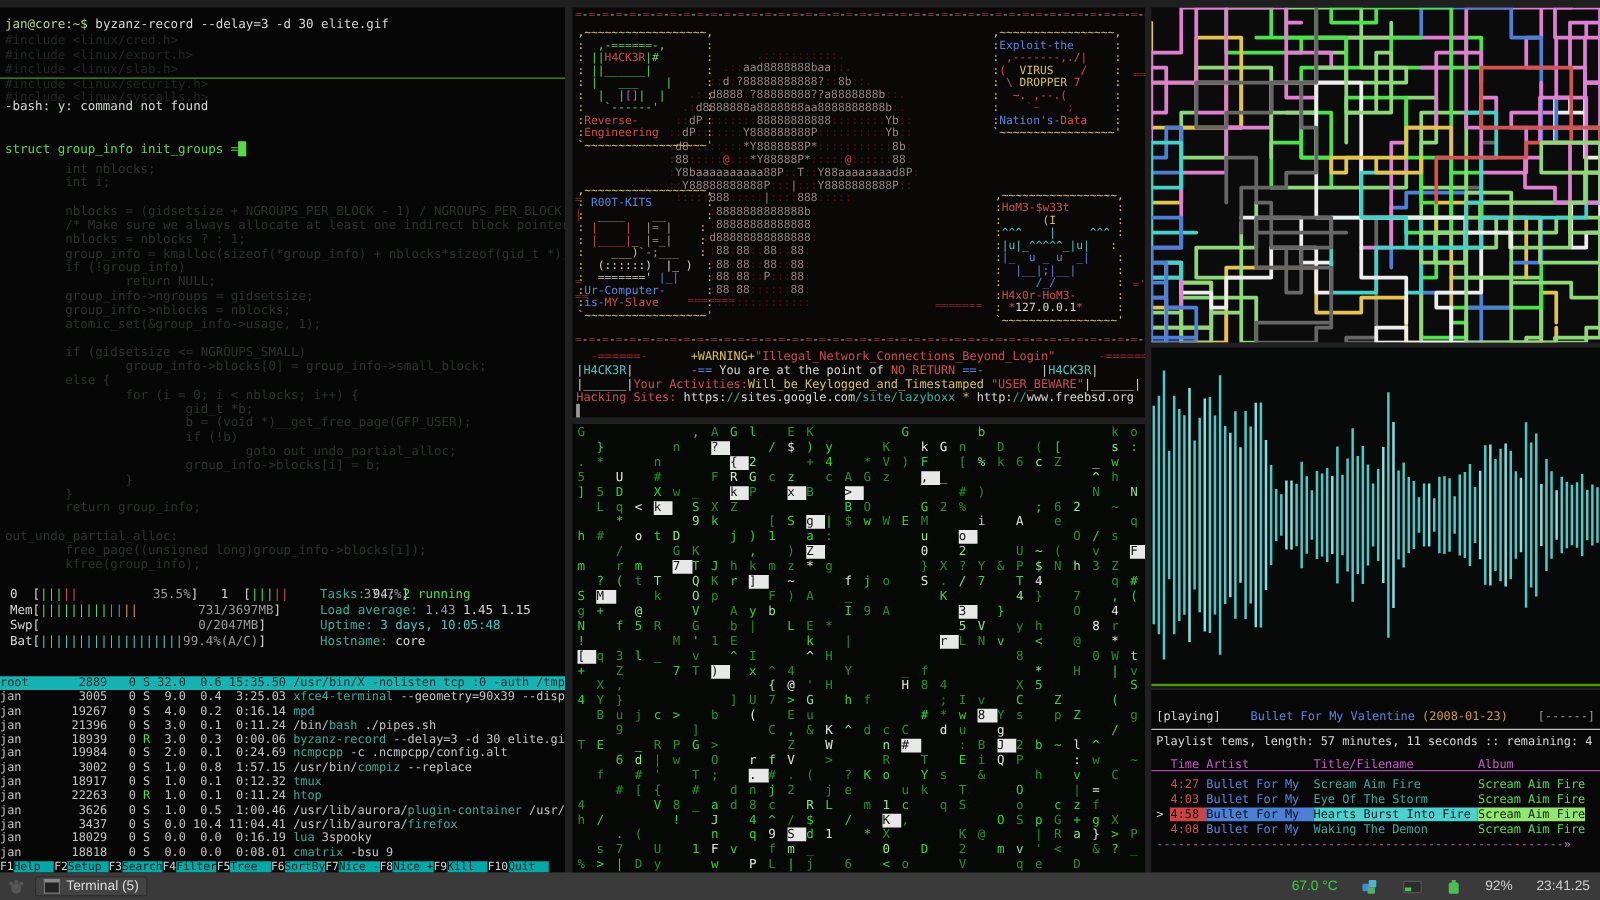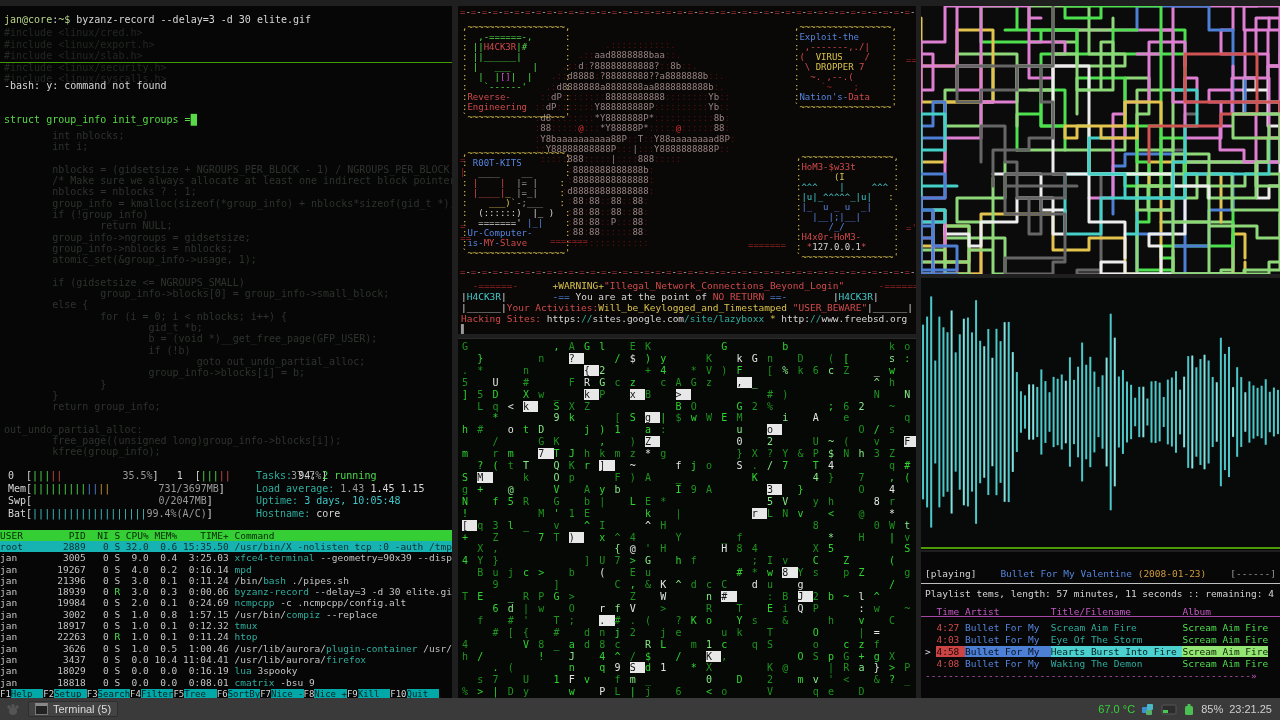--- a/index.html
+++ b/index.html
@@ -58,21 +58,21 @@
   .bg-blu{background:#4d7fd4;color:#041022 !important;}
   .bg-cyn{background:#4dd0d0;color:#03201d !important;}
   .bg-grn{background:#93e673;color:#0d2203 !important;}
   
   #taskbar{position:absolute;left:0;top:698px;width:1280px;height:22px;background:#3a3a3a;
            display:flex;align-items:center;font-family:"Liberation Sans",sans-serif;}
   #task-left{display:flex;align-items:center;gap:8px;padding-left:6px;}
   #task-btn{display:flex;align-items:center;gap:5px;padding:1px 6px;background:#434343;border:1px solid #2e2e2e;border-radius:2px;}
   #task-btn .tlabel{color:#dcdcdc;font-size:11px;}
   .term-ico{width:13px;height:12px;background:#222;border:1px solid #777;border-top:3px solid #888;box-sizing:border-box;}
-  #tray{margin-left:auto;display:flex;align-items:center;gap:6px;padding-right:8px;font-size:11px;color:#cfcfcf;}
+  #tray{margin-left:auto;display:flex;align-items:center;gap:19px;padding-right:8px;font-size:11px;color:#cfcfcf;}
   #temp{color:#35d435;}
   .paw{width:14px;height:14px;}
 </style>
 </head>
 <body>
 
 <div id="screen">
 
   <div id="term-left" class="pane">
     <div class="t-line" style="top:8px"><div><span class="c-pgrn">jan@core</span><span class="c-wb">:</span><span class="c-pgrn">~</span><span class="c-pgrn">$ </span><span class="c-wb">byzanz-record --delay=3 -d 30 elite.gif</span></div></div>
@@ -110,21 +110,20 @@
         }
         return group_info;
 
 out_undo_partial_alloc:
         free_page((unsigned long)group_info-&gt;blocks[i]);
         kfree(group_info);</div>
 
     <div id="stats-meters"><div><span class="c-wb">0  [</span><span class="c-grn">|||</span><span class="c-red">||</span><span class="c-dim">          </span><span class="c-dim">35.5%</span><span class="c-wb">]</span><span class="c-dim">   </span><span class="c-wb">1  [</span><span class="c-grn">|||</span><span class="c-red">||</span><span class="c-dim">          </span><span class="c-dim">37.7%</span><span class="c-wb">]</span></div><div><span class="c-wb">Mem[</span><span class="c-grn">|||||||||</span><span class="c-blu">||</span><span class="c-org">||</span><span class="c-dim">        </span><span class="c-dim">731/3697MB</span><span class="c-wb">]</span></div><div><span class="c-wb">Swp[</span><span class="c-dim">                     </span><span class="c-dim">0/2047MB</span><span class="c-wb">]</span></div><div><span class="c-wb">Bat[</span><span class="c-cyan">|||||||||||||||||||</span><span class="c-dim">99.4%(A/C)</span><span class="c-wb">]</span></div></div>
     <div id="stats-info"><div><span class="c-teal">Tasks: </span><span class="c-wb">94; </span><span class="c-grn">2 running</span></div><div><span class="c-teal">Load average: </span><span class="c-dim">1.43 </span><span class="c-wb">1.45 1.15</span></div><div><span class="c-teal">Uptime: </span><span class="c-cyan">3 days, 10:05:48</span></div><div><span class="c-teal">Hostname: </span><span class="c-wb">core</span></div></div>
 
-    <div id="htop-header">USER        PID  NI S CPU% MEM%    TIME+ Command</div>
     <div id="htop-table"><div class="hrow sel"><span class="c-dim2">root       2889   0 </span><span class="c-dim2">S</span><span class="c-dim2"> 32.0  0.6 15:35.50 </span><span class="c-dim2">/usr/bin/X -nolisten tcp :0 -auth /tmp/</span></div><div class="hrow"><span class="c-dim2">jan        3005   0 </span><span class="c-dim2">S</span><span class="c-dim2">  9.0  0.4  3:25.03 </span><span class="c-hl">xfce4-terminal</span><span class="c-dim2"> --geometry=90x39 --displ</span></div><div class="hrow"><span class="c-dim2">jan       19267   0 </span><span class="c-dim2">S</span><span class="c-dim2">  4.0  0.2  0:16.14 </span><span class="c-hl">mpd</span></div><div class="hrow"><span class="c-dim2">jan       21396   0 </span><span class="c-dim2">S</span><span class="c-dim2">  3.0  0.1  0:11.24 </span><span class="c-dim2">/bin/</span><span class="c-hl">bash</span><span class="c-dim2"> ./pipes.sh</span></div><div class="hrow"><span class="c-dim2">jan       18939   0 </span><span class="c-grn">R</span><span class="c-dim2">  3.0  0.3  0:00.06 </span><span class="c-hl">byzanz-record</span><span class="c-dim2"> --delay=3 -d 30 elite.gif</span></div><div class="hrow"><span class="c-dim2">jan       19984   0 </span><span class="c-dim2">S</span><span class="c-dim2">  2.0  0.1  0:24.69 </span><span class="c-hl">ncmpcpp</span><span class="c-dim2"> -c .ncmpcpp/config.alt</span></div><div class="hrow"><span class="c-dim2">jan        3002   0 </span><span class="c-dim2">S</span><span class="c-dim2">  1.0  0.8  1:57.15 </span><span class="c-dim2">/usr/bin/</span><span class="c-hl">compiz</span><span class="c-dim2"> --replace</span></div><div class="hrow"><span class="c-dim2">jan       18917   0 </span><span class="c-dim2">S</span><span class="c-dim2">  1.0  0.1  0:12.32 </span><span class="c-hl">tmux</span></div><div class="hrow"><span class="c-dim2">jan       22263   0 </span><span class="c-grn">R</span><span class="c-dim2">  1.0  0.1  0:11.24 </span><span class="c-hl">htop</span></div><div class="hrow"><span class="c-dim2">jan        3626   0 </span><span class="c-dim2">S</span><span class="c-dim2">  1.0  0.5  1:00.46 </span><span class="c-dim2">/usr/lib/aurora/</span><span class="c-hl">plugin-container</span><span class="c-dim2"> /usr/l</span></div><div class="hrow"><span class="c-dim2">jan        3437   0 </span><span class="c-dim2">S</span><span class="c-dim2">  0.0 10.4 11:04.41 </span><span class="c-dim2">/usr/lib/aurora/</span><span class="c-hl">firefox</span></div><div class="hrow"><span class="c-dim2">jan       18029   0 </span><span class="c-dim2">S</span><span class="c-dim2">  0.0  0.0  0:16.19 </span><span class="c-hl">lua</span><span class="c-dim2"> 3spooky</span></div><div class="hrow"><span class="c-dim2">jan       18818   0 </span><span class="c-dim2">S</span><span class="c-dim2">  0.0  0.0  0:08.01 </span><span class="c-hl">cmatrix</span><span class="c-dim2"> -bsu 9</span></div></div>
     <div id="fbar"><span class="fkey">F1</span><span class="flabel">Help  </span><span class="fkey">F2</span><span class="flabel">Setup </span><span class="fkey">F3</span><span class="flabel">Search</span><span class="fkey">F4</span><span class="flabel">Filter</span><span class="fkey">F5</span><span class="flabel">Tree  </span><span class="fkey">F6</span><span class="flabel">SortBy</span><span class="fkey">F7</span><span class="flabel">Nice -</span><span class="fkey">F8</span><span class="flabel">Nice +</span><span class="fkey">F9</span><span class="flabel">Kill  </span><span class="fkey">F10</span><span class="flabel">Quit  </span></div>
   </div>
 
   <div id="ascii-panel" class="pane">
     <div class="border-line" style="top:2px"><div><span style="color: rgb(168, 50, 50);">=</span><span style="color: rgb(189, 189, 189);">-</span><span style="color: rgb(168, 50, 50);">=</span><span style="color: rgb(189, 189, 189);">-</span><span style="color: rgb(168, 50, 50);">=</span><span style="color: rgb(189, 189, 189);">-</span><span style="color: rgb(168, 50, 50);">=</span><span style="color: rgb(189, 189, 189);">-</span><span style="color: rgb(168, 50, 50);">=</span><span style="color: rgb(189, 189, 189);">-</span><span style="color: rgb(168, 50, 50);">=</span><span style="color: rgb(189, 189, 189);">-</span><span style="color: rgb(168, 50, 50);">=</span><span style="color: rgb(189, 189, 189);">-</span><span style="color: rgb(168, 50, 50);">=</span><span style="color: rgb(189, 189, 189);">-</span><span style="color: rgb(168, 50, 50);">=</span><span style="color: rgb(189, 189, 189);">-</span><span style="color: rgb(168, 50, 50);">=</span><span style="color: rgb(189, 189, 189);">-</span><span style="color: rgb(168, 50, 50);">=</span><span style="color: rgb(189, 189, 189);">-</span><span style="color: rgb(168, 50, 50);">=</span><span style="color: rgb(189, 189, 189);">-</span><span style="color: rgb(168, 50, 50);">=</span><span style="color: rgb(189, 189, 189);">-</span><span style="color: rgb(168, 50, 50);">=</span><span style="color: rgb(189, 189, 189);">-</span><span style="color: rgb(168, 50, 50);">=</span><span style="color: rgb(189, 189, 189);">-</span><span style="color: rgb(168, 50, 50);">=</span><span style="color: rgb(189, 189, 189);">-</span><span style="color: rgb(168, 50, 50);">=</span><span style="color: rgb(189, 189, 189);">-</span><span style="color: rgb(168, 50, 50);">=</span><span style="color: rgb(189, 189, 189);">-</span><span style="color: rgb(168, 50, 50);">=</span><span style="color: rgb(189, 189, 189);">-</span><span style="color: rgb(168, 50, 50);">=</span><span style="color: rgb(189, 189, 189);">-</span><span style="color: rgb(168, 50, 50);">=</span><span style="color: rgb(189, 189, 189);">-</span><span style="color: rgb(168, 50, 50);">=</span><span style="color: rgb(189, 189, 189);">-</span><span style="color: rgb(168, 50, 50);">=</span><span style="color: rgb(189, 189, 189);">-</span><span style="color: rgb(168, 50, 50);">=</span><span style="color: rgb(189, 189, 189);">-</span><span style="color: rgb(168, 50, 50);">=</span><span style="color: rgb(189, 189, 189);">-</span><span style="color: rgb(168, 50, 50);">=</span><span style="color: rgb(189, 189, 189);">-</span><span style="color: rgb(168, 50, 50);">=</span><span style="color: rgb(189, 189, 189);">-</span><span style="color: rgb(168, 50, 50);">=</span><span style="color: rgb(189, 189, 189);">-</span><span style="color: rgb(168, 50, 50);">=</span><span style="color: rgb(189, 189, 189);">-</span><span style="color: rgb(168, 50, 50);">=</span><span style="color: rgb(189, 189, 189);">-</span><span style="color: rgb(168, 50, 50);">=</span><span style="color: rgb(189, 189, 189);">-</span><span style="color: rgb(168, 50, 50);">=</span><span style="color: rgb(189, 189, 189);">-</span><span style="color: rgb(168, 50, 50);">=</span><span style="color: rgb(189, 189, 189);">-</span><span style="color: rgb(168, 50, 50);">=</span><span style="color: rgb(189, 189, 189);">-</span><span style="color: rgb(168, 50, 50);">=</span><span style="color: rgb(189, 189, 189);">-</span><span style="color: rgb(168, 50, 50);">=</span><span style="color: rgb(189, 189, 189);">-</span><span style="color: rgb(168, 50, 50);">=</span><span style="color: rgb(189, 189, 189);">-</span><span style="color: rgb(168, 50, 50);">=</span><span style="color: rgb(189, 189, 189);">-</span><span style="color: rgb(168, 50, 50);">=</span><span style="color: rgb(189, 189, 189);">-</span><span style="color: rgb(168, 50, 50);">=</span><span style="color: rgb(189, 189, 189);">-</span><span style="color: rgb(168, 50, 50);">=</span><span style="color: rgb(189, 189, 189);">-</span><span style="color: rgb(168, 50, 50);">=</span><span style="color: rgb(189, 189, 189);">-</span><span style="color: rgb(168, 50, 50);">=</span></div></div>
     <div id="skull"><div><span style="color: rgb(154, 132, 132);">               </span><span style="color: rgb(90, 18, 18);">.:::::::::::.</span></div><div><span style="color: rgb(154, 132, 132);">          </span><span style="color: rgb(90, 18, 18);">.::</span><span style="color: rgb(154, 132, 132);">aad8888888baa</span><span style="color: rgb(90, 18, 18);">::.</span></div><div><span style="color: rgb(154, 132, 132);">       </span><span style="color: rgb(90, 18, 18);">.::</span><span style="color: rgb(154, 132, 132);">d</span><span style="color: rgb(90, 18, 18);">:</span><span style="color: rgb(154, 132, 132);">?88888888888?</span><span style="color: rgb(90, 18, 18);">::</span><span style="color: rgb(154, 132, 132);">8b</span><span style="color: rgb(90, 18, 18);">::.</span></div><div><span style="color: rgb(154, 132, 132);">     </span><span style="color: rgb(90, 18, 18);">.::</span><span style="color: rgb(154, 132, 132);">d8888</span><span style="color: rgb(90, 18, 18);">:</span><span style="color: rgb(154, 132, 132);">?88888888??a8888888b</span><span style="color: rgb(90, 18, 18);">::.</span></div><div><span style="color: rgb(154, 132, 132);">    </span><span style="color: rgb(90, 18, 18);">.:</span><span style="color: rgb(154, 132, 132);">d8888888a8888888aa8888888888b</span><span style="color: rgb(90, 18, 18);">:.</span></div><div><span style="color: rgb(154, 132, 132);">   </span><span style="color: rgb(90, 18, 18);">::</span><span style="color: rgb(154, 132, 132);">dP</span><span style="color: rgb(90, 18, 18);">::::::::</span><span style="color: rgb(154, 132, 132);">88888888888</span><span style="color: rgb(90, 18, 18);">::::::::</span><span style="color: rgb(154, 132, 132);">Yb</span><span style="color: rgb(90, 18, 18);">::</span></div><div><span style="color: rgb(154, 132, 132);">  </span><span style="color: rgb(90, 18, 18);">::</span><span style="color: rgb(154, 132, 132);">dP</span><span style="color: rgb(90, 18, 18);">:::::::</span><span style="color: rgb(154, 132, 132);">Y888888888P</span><span style="color: rgb(90, 18, 18);">::::::::::</span><span style="color: rgb(154, 132, 132);">Yb</span><span style="color: rgb(90, 18, 18);">::</span></div><div><span style="color: rgb(154, 132, 132);">  </span><span style="color: rgb(90, 18, 18);">:</span><span style="color: rgb(154, 132, 132);">d8</span><span style="color: rgb(90, 18, 18);">::::::::</span><span style="color: rgb(154, 132, 132);">*Y8888888P*</span><span style="color: rgb(90, 18, 18);">:::::::::::</span><span style="color: rgb(154, 132, 132);">8b</span><span style="color: rgb(90, 18, 18);">:</span></div><div><span style="color: rgb(154, 132, 132);">  </span><span style="color: rgb(90, 18, 18);">:</span><span style="color: rgb(154, 132, 132);">88</span><span style="color: rgb(90, 18, 18);">:::::</span><span style="color: rgb(224, 48, 48);">@</span><span style="color: rgb(90, 18, 18);">:::</span><span style="color: rgb(154, 132, 132);">*Y88888P*</span><span style="color: rgb(90, 18, 18);">:::::</span><span style="color: rgb(224, 48, 48);">@</span><span style="color: rgb(90, 18, 18);">::::::</span><span style="color: rgb(154, 132, 132);">88</span><span style="color: rgb(90, 18, 18);">:</span></div><div><span style="color: rgb(154, 132, 132);">  </span><span style="color: rgb(90, 18, 18);">:</span><span style="color: rgb(154, 132, 132);">Y8baaaaaaaaaa88P</span><span style="color: rgb(90, 18, 18);">::</span><span style="color: rgb(154, 132, 132);">T</span><span style="color: rgb(90, 18, 18);">::</span><span style="color: rgb(154, 132, 132);">Y88aaaaaaaad8P</span><span style="color: rgb(90, 18, 18);">:</span></div><div><span style="color: rgb(154, 132, 132);">  </span><span style="color: rgb(90, 18, 18);">::</span><span style="color: rgb(154, 132, 132);">Y88888888888P</span><span style="color: rgb(90, 18, 18);">:::</span><span style="color: rgb(154, 132, 132);">|</span><span style="color: rgb(90, 18, 18);">:::</span><span style="color: rgb(154, 132, 132);">Y8888888888P</span><span style="color: rgb(90, 18, 18);">::</span></div><div><span style="color: rgb(154, 132, 132);">   </span><span style="color: rgb(90, 18, 18);">:::::</span><span style="color: rgb(154, 132, 132);">888</span><span style="color: rgb(90, 18, 18);">:::::</span><span style="color: rgb(154, 132, 132);">|</span><span style="color: rgb(90, 18, 18);">::::</span><span style="color: rgb(154, 132, 132);">888</span><span style="color: rgb(90, 18, 18);">:::::</span></div><div><span style="color: rgb(154, 132, 132);">        </span><span style="color: rgb(90, 18, 18);">:</span><span style="color: rgb(154, 132, 132);">8888888888888b</span><span style="color: rgb(90, 18, 18);">:</span></div><div><span style="color: rgb(154, 132, 132);">        </span><span style="color: rgb(90, 18, 18);">:</span><span style="color: rgb(154, 132, 132);">88888888888888</span><span style="color: rgb(90, 18, 18);">:</span></div><div><span style="color: rgb(154, 132, 132);">       </span><span style="color: rgb(90, 18, 18);">:</span><span style="color: rgb(154, 132, 132);">d88888888888888</span><span style="color: rgb(90, 18, 18);">:</span></div><div><span style="color: rgb(154, 132, 132);">        </span><span style="color: rgb(90, 18, 18);">:</span><span style="color: rgb(154, 132, 132);">88</span><span style="color: rgb(90, 18, 18);">:</span><span style="color: rgb(154, 132, 132);">88</span><span style="color: rgb(90, 18, 18);">::</span><span style="color: rgb(154, 132, 132);">88</span><span style="color: rgb(90, 18, 18);">::</span><span style="color: rgb(154, 132, 132);">88</span><span style="color: rgb(90, 18, 18);">:</span></div><div><span style="color: rgb(154, 132, 132);">        </span><span style="color: rgb(90, 18, 18);">:</span><span style="color: rgb(154, 132, 132);">88</span><span style="color: rgb(90, 18, 18);">:</span><span style="color: rgb(154, 132, 132);">88</span><span style="color: rgb(90, 18, 18);">::</span><span style="color: rgb(154, 132, 132);">88</span><span style="color: rgb(90, 18, 18);">::</span><span style="color: rgb(154, 132, 132);">88</span><span style="color: rgb(90, 18, 18);">:</span></div><div><span style="color: rgb(154, 132, 132);">        </span><span style="color: rgb(90, 18, 18);">:</span><span style="color: rgb(154, 132, 132);">88</span><span style="color: rgb(90, 18, 18);">:</span><span style="color: rgb(154, 132, 132);">88</span><span style="color: rgb(90, 18, 18);">::</span><span style="color: rgb(154, 132, 132);">P</span><span style="color: rgb(90, 18, 18);">:::</span><span style="color: rgb(154, 132, 132);">88</span><span style="color: rgb(90, 18, 18);">:</span></div><div><span style="color: rgb(154, 132, 132);">        </span><span style="color: rgb(90, 18, 18);">:</span><span style="color: rgb(154, 132, 132);">88</span><span style="color: rgb(90, 18, 18);">:</span><span style="color: rgb(154, 132, 132);">88</span><span style="color: rgb(90, 18, 18);">::::::</span><span style="color: rgb(154, 132, 132);">88</span><span style="color: rgb(90, 18, 18);">:</span></div><div><span style="color: rgb(154, 132, 132);">         </span><span style="color: rgb(90, 18, 18);">::::::::::::::</span></div></div>
     <div class="art-box" id="box-tl" style="left: 4px; top: 16px;"><div><span class="c-yel">,~~~~~~~~~~~~~~~~~~,</span></div><div><span class="c-yel">:</span><span class="c-grn">  ,-======-,      </span><span class="c-yel">:</span></div><div><span class="c-yel">:</span><span class="c-grn"> ||</span><span class="c-red">H4CK3R</span><span class="c-grn">|</span><span class="c-bgrn">#</span><span class="c-grn">       </span><span class="c-yel">:</span></div><div><span class="c-yel">:</span><span class="c-grn"> ||______|        </span><span class="c-yel">:</span></div><div><span class="c-yel">:</span><span class="c-grn"> |   ___    |     </span><span class="c-yel">:</span></div><div><span class="c-yel">:</span><span class="c-grn">  |  |</span><span class="c-mag">[]</span><span class="c-grn">|  |      </span><span class="c-yel">:</span></div><div><span class="c-yel">:</span><span class="c-grn">   `------'       </span><span class="c-yel">:</span></div><div><span class="c-yel">:</span><span class="c-red">Reverse-          </span><span class="c-yel">:</span></div><div><span class="c-yel">:</span><span class="c-red">Engineering       </span><span class="c-yel">:</span></div><div><span class="c-yel">`~~~~~~~~~~~~~~~~~~'</span></div></div>
     <div class="art-box" id="box-tr" style="left: 336px; top: 16px;"><div><span class="c-yel">,~~~~~~~~~~~~~~~~~,</span></div><div><span class="c-yel">:</span><span class="c-blu">Exploit-the      </span><span class="c-yel">:</span></div><div><span class="c-yel">:</span><span class="c-red"> ,-------,./|    </span><span class="c-yel">:</span></div><div><span class="c-yel">:</span><span class="c-red">(  </span><span class="c-yel">VIRUS</span><span class="c-red">    /    </span><span class="c-yel">:</span></div><div><span class="c-yel">:</span><span class="c-red"> \ </span><span class="c-yel">DROPPER</span><span class="c-red"> 7     </span><span class="c-yel">:</span></div><div><span class="c-yel">:</span><span class="c-red">  ~. ,--.(       </span><span class="c-yel">:</span></div><div><span class="c-yel">:</span><span class="c-dred">    `~    ;      </span><span class="c-yel">:</span></div><div><span class="c-yel">:</span><span class="c-blu">Nation's-</span><span class="c-red">Data</span><span class="c-blu">    </span><span class="c-yel">:</span></div><div><span class="c-yel">`~~~~~~~~~~~~~~~~~'</span></div></div>
     <div class="art-box" id="box-bl" style="left: 4px; top: 142px;"><div><span class="c-yel">,~~~~~~~~~~~~~~~~~~,</span></div><div><span class="c-yel">:</span><span class="c-blu"> R00T-KITS        </span><span class="c-yel">:</span></div><div><span class="c-yel">:</span><span class="c-dim">  ____    __      </span><span class="c-yel">:</span></div><div><span class="c-yel">:</span><span class="c-red"> |    |  </span><span class="c-dim">|= |    </span><span class="c-yel">:</span></div><div><span class="c-yel">:</span><span class="c-red"> |____|</span><span class="c-yel">_ </span><span class="c-dim">|=_|    </span><span class="c-yel">:</span></div><div><span class="c-yel">:</span><span class="c-yel">    ___)</span><span class="c-dim">`-;___   </span><span class="c-yel">:</span></div><div><span class="c-yel">:</span><span class="c-wb">  (::::::)  |_ )  </span><span class="c-yel">:</span></div><div><span class="c-yel">:</span><span class="c-wb">  =======' </span><span class="c-blu">|_|    </span><span class="c-yel">:</span></div><div><span class="c-yel">:</span><span class="c-blu">Ur-Computer-      </span><span class="c-yel">:</span></div><div><span class="c-yel">:</span><span class="c-blu">is-</span><span class="c-red">MY</span><span class="c-blu">-</span><span class="c-red">Slave       </span><span class="c-yel">:</span></div><div><span class="c-yel">`~~~~~~~~~~~~~~~~~~'</span></div></div>
@@ -327,17 +326,17 @@
         <rect x="5" y="7" width="6" height="5" rx="1" fill="#56b06a"></rect>
       </svg>
       <svg width="16" height="12" viewBox="0 0 16 12">
         <rect x="1" y="2" width="14" height="9" rx="1" fill="#2c2c2c" stroke="#555"></rect>
         <rect x="2" y="7" width="5" height="3" fill="#49c94e"></rect>
       </svg>
       <svg width="12" height="13" viewBox="0 0 12 13">
         <rect x="2" y="3" width="8" height="9" rx="1.5" fill="#4cbf52"></rect>
         <rect x="4.5" y="1" width="3" height="2.5" fill="#4cbf52"></rect>
       </svg>
-      <span>85%</span>
-      <span>23:21.25</span>
+      <span>92%</span>
+      <span>23:41.25</span>
     </div>
   </div>
 </div>
 
 </body></html>

